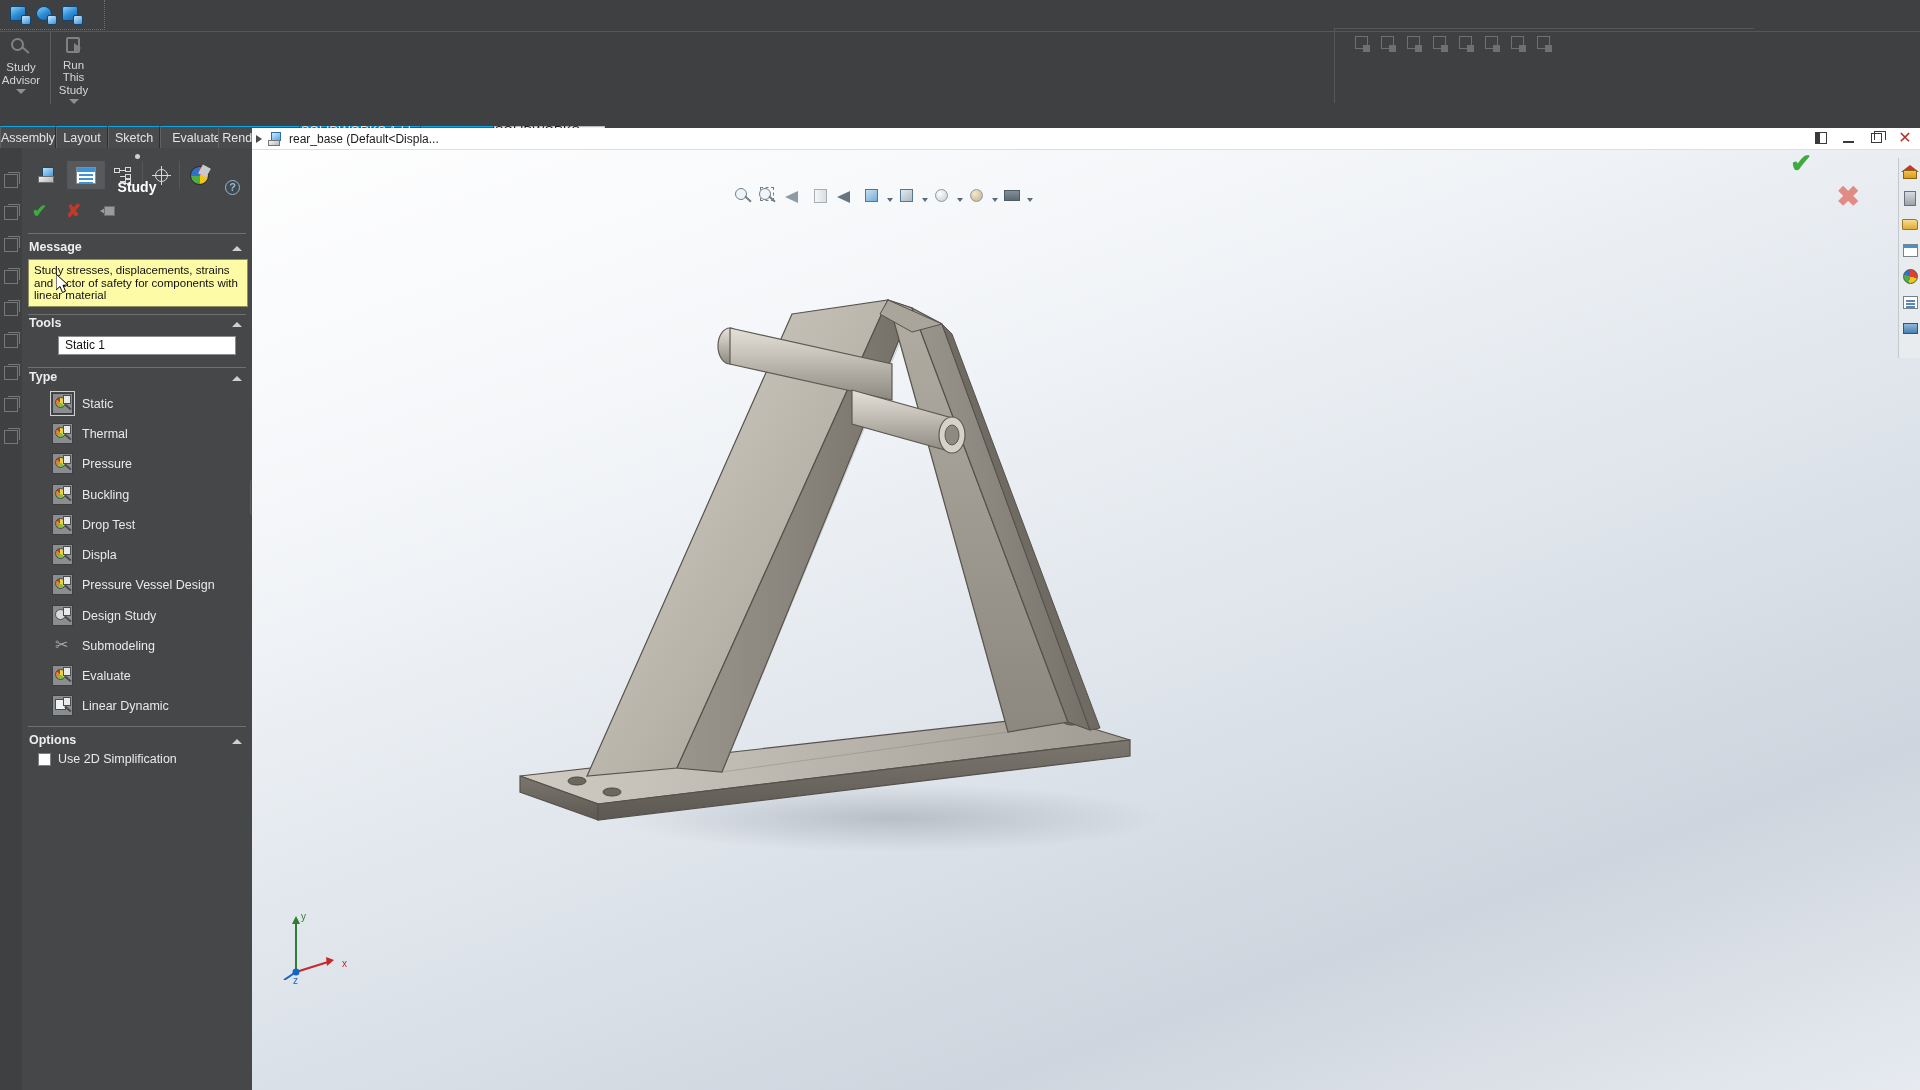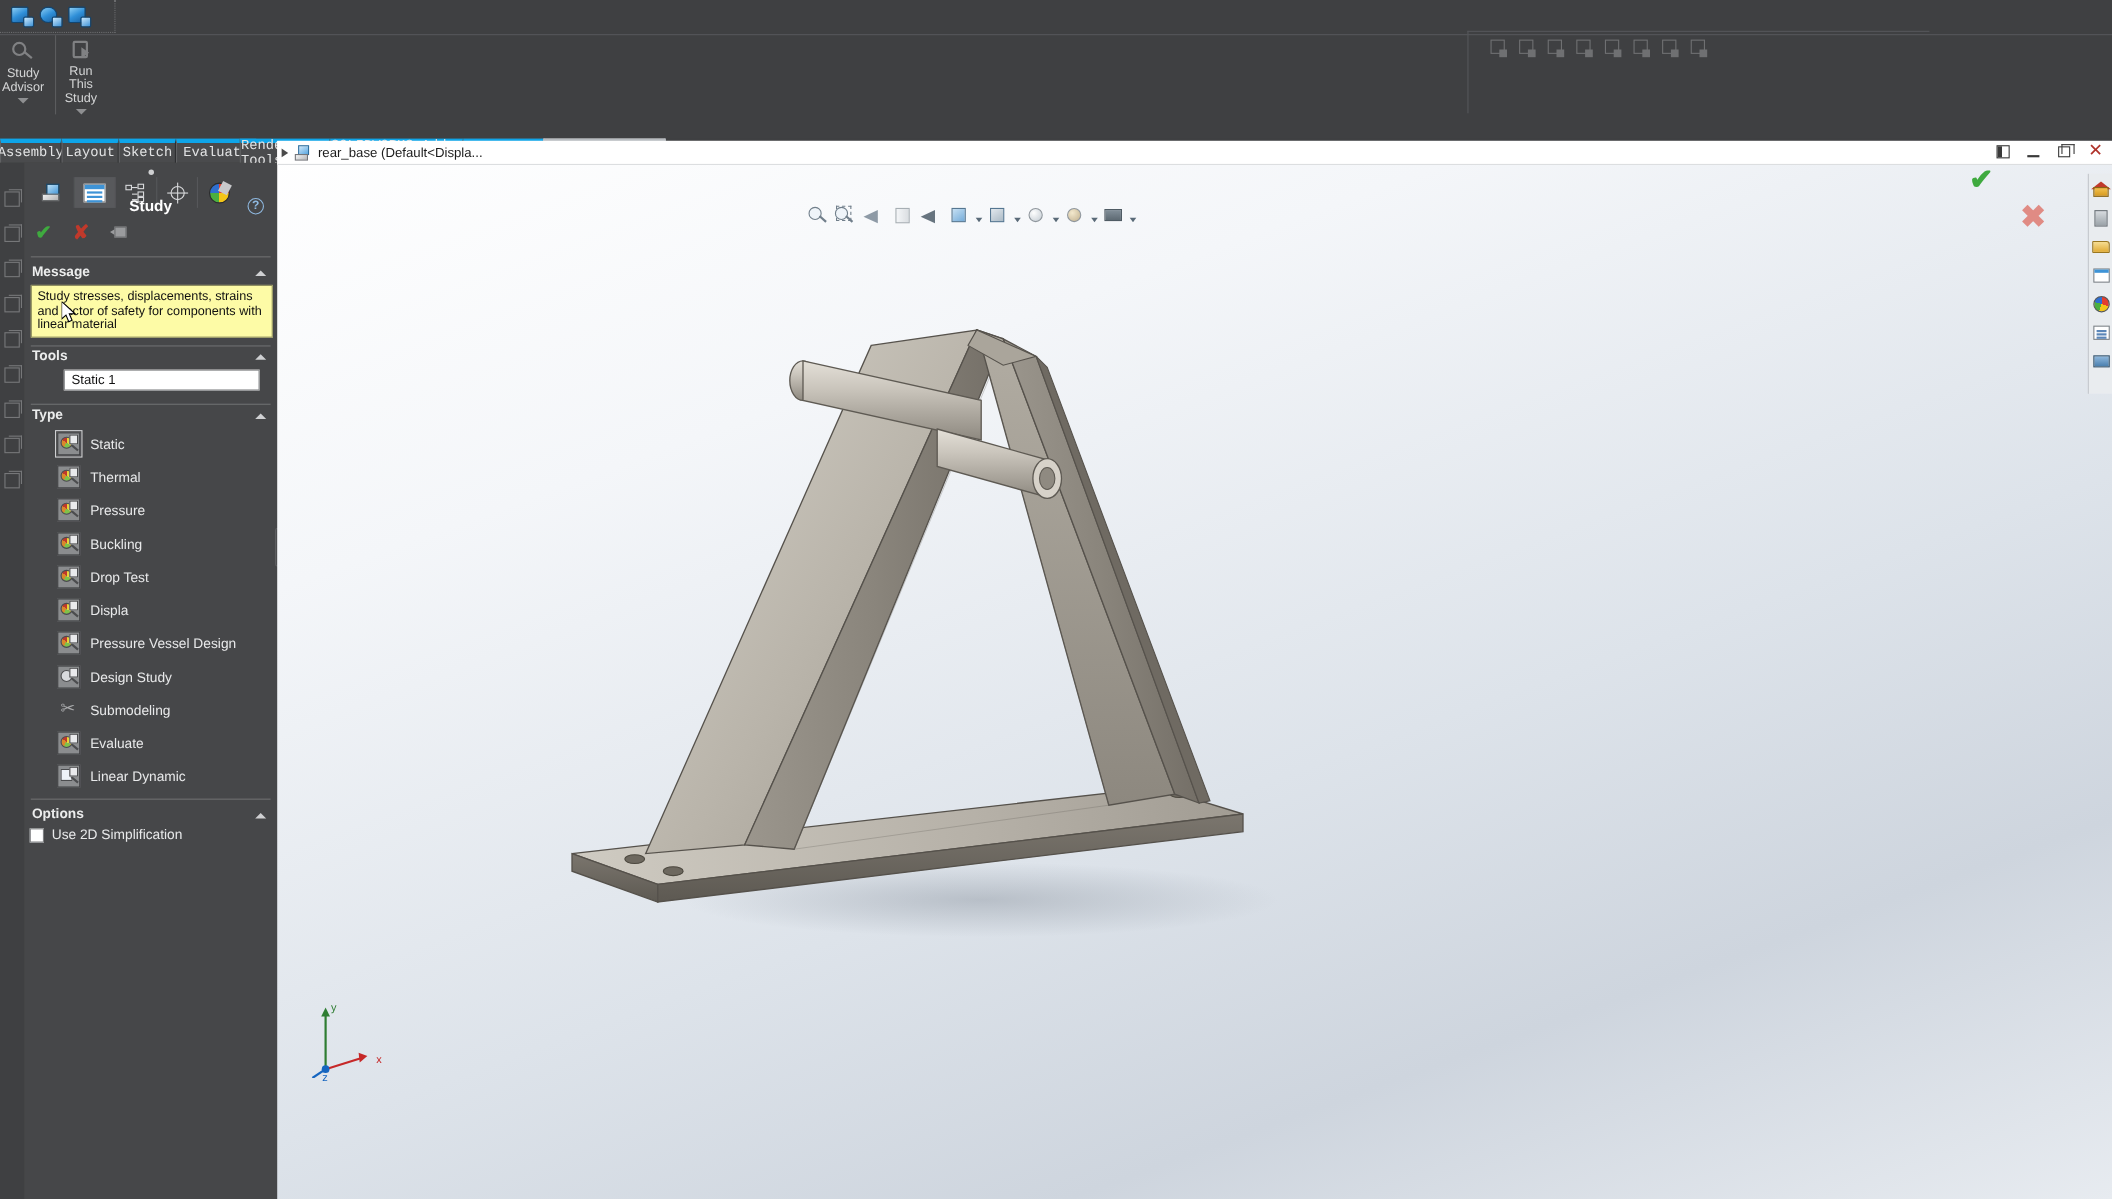--- a/index.html
+++ b/index.html
@@ -95,22 +95,21 @@
   .tabbar {
     position: absolute; left: 0; top: 126px; width: 1920px; height: 22px;
     background: #3f4042;
   }
   .tab {
     position: absolute; top: 0; height: 22px;
     display: flex; align-items: center; justify-content: center;
     color: #e2e3e4; font-size: 12.5px;
     background: #4a4b4d;
     border-left: 1px solid #606163; border-right: 1px solid #2d2e30;
-    border-top: 4px solid #0ea5e9;
-    font-family: Liberation Mono, monospace;
+    border-top: 1px solid #0ea5e9;
   }
   .tab.active { background: #58595b; color: #ffffff; }
   .tab.mbd { background: #eef0f2; color: #1c1c1c; border-color: #b8bcc0; }
 
   
   .leftrail {
     position: absolute; left: 0; top: 148px; width: 22px; height: 942px;
     background: #3f4042;
   }
   .rail-ico {
@@ -640,21 +639,21 @@
           <span class="stick"></span>
           <span class="deco"></span>
         </span>
       <span class="ti-label">Linear Dynamic</span>
     </div>
 
     <div class="pm-sep" style="top:578px"></div>
 
     <div class="sec-head" style="top:585px">Options</div>
     <div class="sec-chev" style="top:591px"></div>
-    <div class="opt-row" style="top:604px;left:5px">
+    <div class="opt-row" style="top:604px;left:16px">
       <span class="chk"></span>
       <span class="opt-label">Use 2D Simplification</span>
     </div>
   </div>
 
   <div class="pm-splitter">
     <span class="d" style="top:9px"></span>
       <span class="d" style="top:16px"></span>
       <span class="d" style="top:23px"></span>
   </div>

